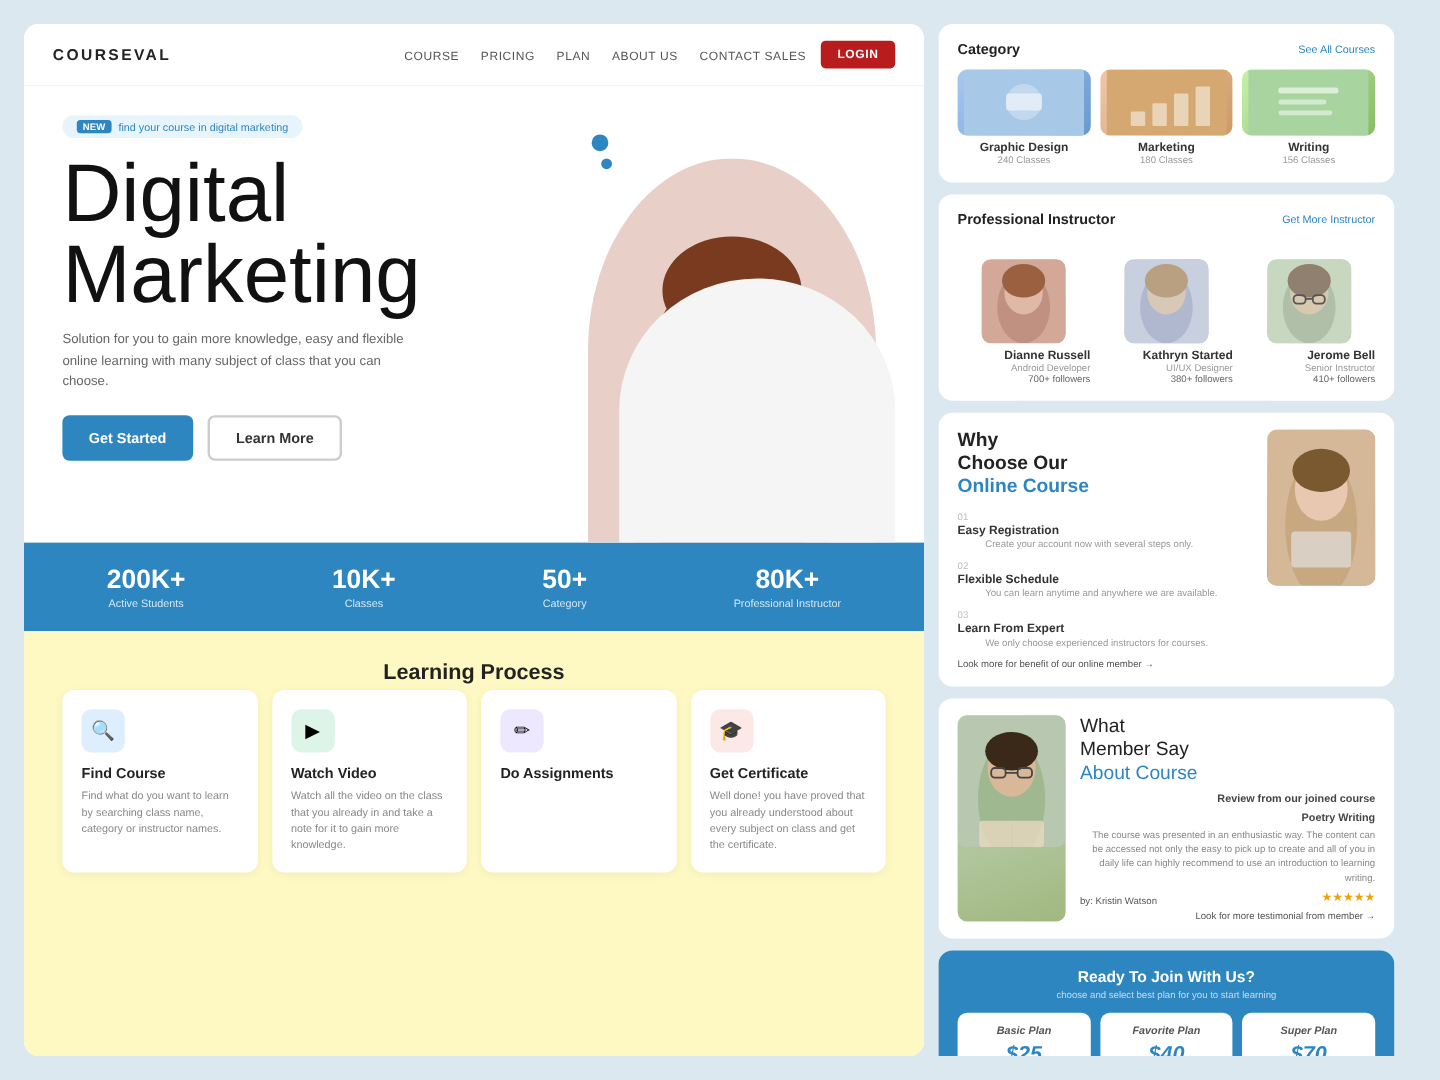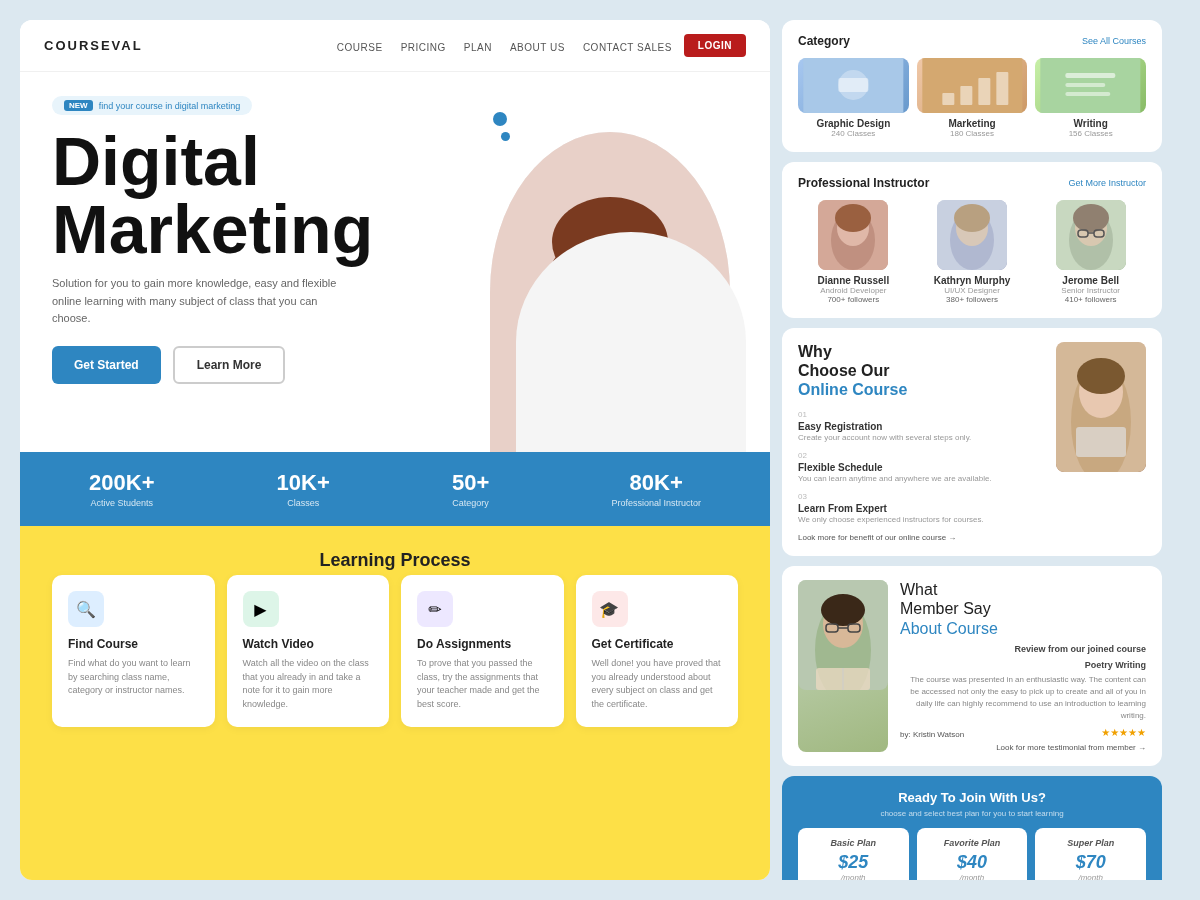--- a/index.html
+++ b/index.html
@@ -91,21 +91,21 @@
     .badge-new {
       background: #2e86c1;
       color: #fff;
       border-radius: 3px;
       padding: 1px 5px;
       font-size: 8px;
       font-weight: 700;
     }
     .hero-title {
       font-size: 68px;
-      font-weight: 700;
+      font-weight: 400;
       line-height: 1.0;
       color: #111;
       z-index: 2;
       position: relative;
     }
     .hero-desc {
       font-size: 11px;
       color: #666;
       line-height: 1.6;
       max-width: 290px;
@@ -177,21 +177,21 @@
     }
     .stat-label {
       font-size: 9px;
       color: rgba(255,255,255,0.8);
       margin-top: 2px;
       text-transform: capitalize;
     }
 
     
     .learning-section {
-      background: #fde047;
+      background: #fef9c3;
       padding: 24px 32px;
       flex: 1;
     }
     .section-title {
       text-align: center;
       font-size: 18px;
       font-weight: 700;
       color: #222;
       margin-bottom: 4px;
     }
@@ -304,21 +304,22 @@
       background: #fff;
       border-radius: 12px;
       padding: 14px 16px;
     }
     .instructor-cards {
       display: flex;
       gap: 8px;
     }
     .instructor-card {
       flex: 1;
-      text-align: center;
+      text-align: right;
+      margin-top: 16px;
     }
     .instructor-avatar {
       width: 70px;
       height: 70px;
       border-radius: 8px;
       overflow: hidden;
       margin: 0 auto 5px auto;
     }
     .avatar-1 { background: linear-gradient(135deg, #e8c8b0 0%, #c09080 100%); }
     .avatar-2 { background: linear-gradient(135deg, #d0d8e8 0%, #9090b8 100%); }
@@ -365,20 +366,21 @@
     }
     .why-item-title {
       font-size: 10px;
       font-weight: 600;
       color: #333;
     }
     .why-item-desc {
       font-size: 8px;
       color: #999;
       line-height: 1.4;
+      margin-left: 23px;
     }
     .why-number {
       font-size: 8px;
       color: #bbb;
       margin-bottom: 2px;
     }
     .why-right {
       width: 90px;
     }
     .why-image {
@@ -595,21 +597,20 @@
         <div class="process-card-text">Find what do you want to learn by searching class name, category or instructor names.</div>
       </div>
       <div class="process-card">
         <div class="process-icon icon-green">▶</div>
         <div class="process-card-title">Watch Video</div>
         <div class="process-card-text">Watch all the video on the class that you already in and take a note for it to gain more knowledge.</div>
       </div>
       <div class="process-card">
         <div class="process-icon icon-purple">✏</div>
         <div class="process-card-title">Do Assignments</div>
-        <div class="process-card-text">To prove that you passed the class, try the assignments that your teacher made and get the best score.</div>
       </div>
       <div class="process-card">
         <div class="process-icon icon-red">🎓</div>
         <div class="process-card-title">Get Certificate</div>
         <div class="process-card-text">Well done! you have proved that you already understood about every subject on class and get the certificate.</div>
       </div>
     </div>
   </div>
 </div>
 
@@ -681,21 +682,21 @@
       </div>
       <div class="instructor-card">
         <div class="instructor-avatar avatar-2">
           <svg viewBox="0 0 70 70" style="width:100%;height:100%;">
             <rect width="70" height="70" fill="#c8d0e0"></rect>
             <ellipse cx="35" cy="40" rx="22" ry="30" fill="#b0b8d0"></ellipse>
             <ellipse cx="35" cy="28" rx="16" ry="18" fill="#d8c8b8"></ellipse>
             <ellipse cx="35" cy="18" rx="18" ry="14" fill="#b8a080"></ellipse>
           </svg>
         </div>
-        <div class="instructor-name">Kathryn Murphy</div>
+        <div class="instructor-name">Kathryn Started</div>
         <div class="instructor-title">UI/UX Designer</div>
         <div class="instructor-stats">380+ followers</div>
       </div>
       <div class="instructor-card">
         <div class="instructor-avatar avatar-3">
           <svg viewBox="0 0 70 70" style="width:100%;height:100%;">
             <rect width="70" height="70" fill="#c8d8c0"></rect>
             <ellipse cx="35" cy="40" rx="22" ry="30" fill="#b0c0a8"></ellipse>
             <ellipse cx="35" cy="28" rx="16" ry="18" fill="#d8c8b0"></ellipse>
             <ellipse cx="35" cy="18" rx="18" ry="14" fill="#908070"></ellipse>
@@ -731,21 +732,21 @@
           <div class="why-number">02</div>
           <div class="why-item-title">Flexible Schedule</div>
           <div class="why-item-desc">You can learn anytime and anywhere we are available.</div>
         </div>
         <div>
           <div class="why-number">03</div>
           <div class="why-item-title">Learn From Expert</div>
           <div class="why-item-desc">We only choose experienced instructors for courses.</div>
         </div>
       </div>
-      <div class="learn-more-link">Look more for benefit of our online course →</div>
+      <div class="learn-more-link">Look more for benefit of our online member →</div>
     </div>
     <div class="why-right">
       <div class="why-image">
         <svg viewBox="0 0 90 130" style="width:100%;height:100%;border-radius:8px;">
           <rect width="90" height="130" fill="#d4b898"></rect>
           <ellipse cx="45" cy="80" rx="30" ry="60" fill="#c8a880"></ellipse>
           <ellipse cx="45" cy="50" rx="22" ry="26" fill="#e8c8b0"></ellipse>
           <ellipse cx="45" cy="34" rx="24" ry="18" fill="#7a5830"></ellipse>
 
           <rect x="20" y="85" width="50" height="30" rx="3" fill="#e0e0e0" opacity="0.7"></rect>

